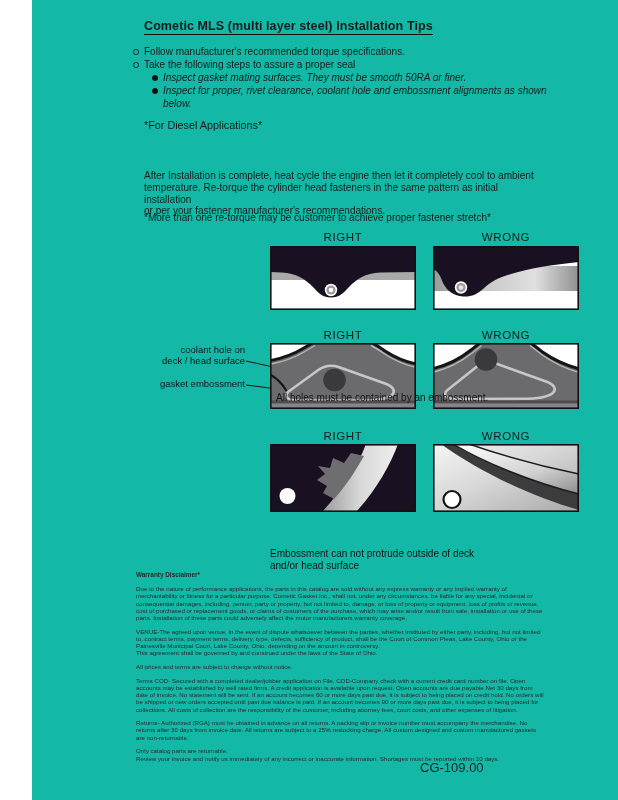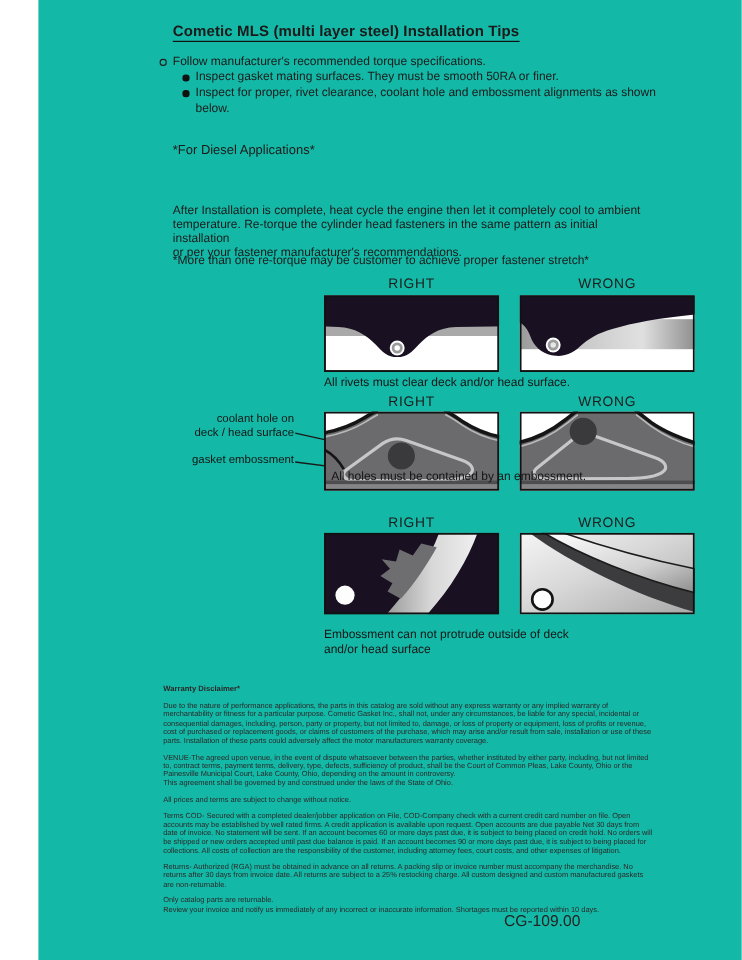--- a/index.html
+++ b/index.html
@@ -5,21 +5,21 @@
   html,body{margin:0;padding:0;background:#ffffff;}
   .page{position:relative;width:618px;height:800px;background:#14b8a6;overflow:hidden;
         font-family:"Liberation Sans","DejaVu Sans",sans-serif;color:#1a1a1a;margin-left:32px;}
   .abs{position:absolute;}
   .pre{white-space:pre-line;}
 
   .title{left:112px;top:19px;font-size:12.5px;font-weight:bold;letter-spacing:.1px;
          border-bottom:1.5px solid #111;padding-bottom:1px;}
   .bullets{left:101px;top:45px;width:430px;font-size:10px;line-height:13px;}
   .b-row{position:relative;padding-left:11px;}
-  .b-row.sub{margin-left:19px;}
+  .b-row.sub{margin-left:19px;font-style:italic;}
   .mk{position:absolute;left:0;top:4px;width:3.5px;height:3.5px;border:1px solid #222;border-radius:50%;}
   .mk.fill{background:#111;border-color:#111;}
 
   .h2{left:112px;top:119px;font-size:10.8px;font-weight:normal;}
   .body-p{left:112px;width:400px;font-size:10px;line-height:11.8px;}
 
   .fig-label{width:146px;text-align:center;font-size:11.5px;letter-spacing:.6px;color:#1c1c1c;}
   .fig-caption{font-size:10px;line-height:11.5px;color:#141414;}
   .fig-box{display:block;}
 
@@ -33,20 +33,21 @@
 </style>
 </head>
 <body>
 
 <div class="page">
 
   <div class="abs title">Cometic MLS (multi layer steel) Installation Tips</div>
 
   <div class="abs bullets">
     <div class="b-row"><span class="mk"></span><span>Follow manufacturer's recommended torque specifications.</span></div>
+    <div class="b-row"><span class="mk"></span><span>Take the following steps to assure a proper seal</span></div>
     <div class="b-row sub"><span class="mk fill"></span><span>Inspect gasket mating surfaces.  They must be smooth 50RA or finer.</span></div>
     <div class="b-row sub"><span class="mk fill"></span><span>Inspect for proper, rivet clearance, coolant hole and embossment alignments as shown below.</span></div>
   </div>
 
   <div class="abs h2">*For Diesel Applications*</div>
   <div class="abs body-p pre" style="top:170px;">After Installation is complete, heat cycle the engine then let it completely cool to ambient
 temperature. Re-torque the cylinder head fasteners in the same pattern as initial installation
 or per your fastener manufacturer's recommendations.</div>
   <div class="abs body-p" style="top:212px;">*More than one re-torque may be customer to achieve proper fastener stretch*</div>
 
@@ -78,21 +79,20 @@
     <rect x="0" y="20" width="146" height="25" fill="url(#g1w)"></rect>
     <path d="M0,0 H146 V16 C116,19 94,23 78,28 C64,32 58,36 50,43 C44,48.5 38,51 30,50.5 C21,50 14,45 10,37 C7.5,30 5,25 0,23 Z" fill="#191022"></path>
     <g>
       <circle cx="28" cy="41.5" r="6.2" fill="#ffffff"></circle>
       <circle cx="28" cy="41.5" r="4.6" fill="#9c9c9c"></circle>
       <circle cx="28" cy="41.5" r="2.3" fill="#e6e6e6"></circle>
     </g>
     <rect x="0.8" y="0.8" width="144.4" height="62.4" fill="none" stroke="#111" stroke-width="1.6"></rect>
   </svg>
 
-  <div class="abs fig-caption" style="left:238px;top:314px;">All rivets must clear deck and/or head surface.</div>
 
   <div class="abs fig-label" style="left:238px;top:329px;">RIGHT</div>
   <div class="abs fig-label" style="left:401px;top:329px;">WRONG</div>
 
   <div class="abs ann-label pre" style="left:99px;top:345px;">coolant hole on
 deck / head surface</div>
   <div class="abs ann-label" style="left:99px;top:379px;text-align:right;">gasket embossment</div>
 
   <svg class="abs" style="left:213px;top:352px;" width="95" height="45" viewBox="0 0 95 45">
     <line x1="1" y1="9" x2="78" y2="26" stroke="#1a1a1a" stroke-width="1.1"></line>
@@ -161,21 +161,21 @@
         <stop offset="1" stop-color="#8e8e8e"></stop>
       </linearGradient>
     </defs>
     <rect x="0" y="0" width="146" height="68" fill="url(#g3wbg)"></rect>
     <path d="M8,0 C44,26 96,52 146,66 L146,50 C98,38 50,18 20,0 Z" fill="#3c3c3e"></path>
     <path d="M20,0 C50,18 98,38 146,50 L146,30 C106,22 62,9 36,0 Z" fill="url(#g3wband)" stroke="#1b1b1b" stroke-width="1.4"></path>
     <circle cx="19" cy="55.5" r="8.5" fill="#ffffff" stroke="#141414" stroke-width="2.2"></circle>
     <rect x="0.8" y="0.8" width="144.4" height="66.4" fill="none" stroke="#111" stroke-width="1.6"></rect>
   </svg>
 
-  <div class="abs fig-caption pre" style="left:238px;top:524px;width:280px;">Embossment can not protrude outside of deck
+  <div class="abs fig-caption pre" style="left:238px;top:548px;width:280px;">Embossment can not protrude outside of deck
 and/or head surface</div>
 
   <div class="abs fineprint">
     <div class="fp-h">Warranty Disclaimer*</div>
     <p class="pre">Due to the nature of performance applications, the parts in this catalog are sold without any express warranty or any implied warranty of merchantability or fitness for a particular purpose.  Cometic Gasket Inc., shall not, under any circumstances, be liable for any special, incidental or consequential damages, including, person, party or property, but not limited to, damage, or loss of property or equipment, loss of profits or revenue, cost of purchased or replacement goods, or claims of customers of the purchase, which may arise and/or result from sale, installation or use of these parts.  Installation of these parts could adversely affect the motor manufacturers warranty coverage.</p>
     <p class="pre">VENUE-The agreed upon venue, in the event of dispute whatsoever between the parties, whether instituted by either party, including, but not limited to, contract terms, payment terms, delivery, type, defects, sufficiency of product, shall be the Court of Common Pleas, Lake County, Ohio or the Painesville Municipal Court, Lake County, Ohio, depending on the amount in controversy.
 This agreement shall be governed by and construed under the laws of the State of Ohio.</p>
     <p class="pre">All prices and terms are subject to change without notice.</p>
     <p class="pre">Terms COD- Secured with a completed dealer/jobber application on File, COD-Company check with a current credit card number on file.  Open accounts may be established by well rated firms.  A credit application is available upon request.  Open accounts are due payable Net 30 days from date of invoice.  No statement will be sent.  If an account becomes 60 or more days past due, it is subject to being placed on credit hold.  No orders will be shipped or new orders accepted until past due balance is paid.  If an account becomes 90 or more days past due, it is subject to being placed for collections.  All costs of collection are the responsibility of the customer, including attorney fees, court costs, and other expenses of litigation.</p>
     <p class="pre">Returns- Authorized (RGA) must be obtained in advance on all returns.  A packing slip or invoice number must accompany the merchandise.  No returns after 30 days from invoice date.  All returns are subject to a 25% restocking charge.  All custom designed and custom manufactured gaskets are non-returnable.</p>

